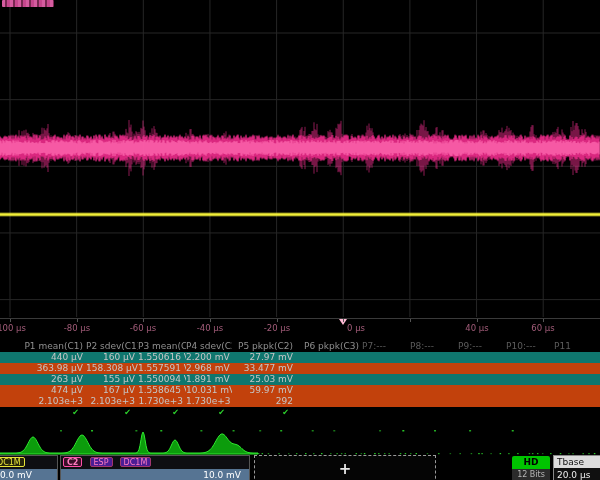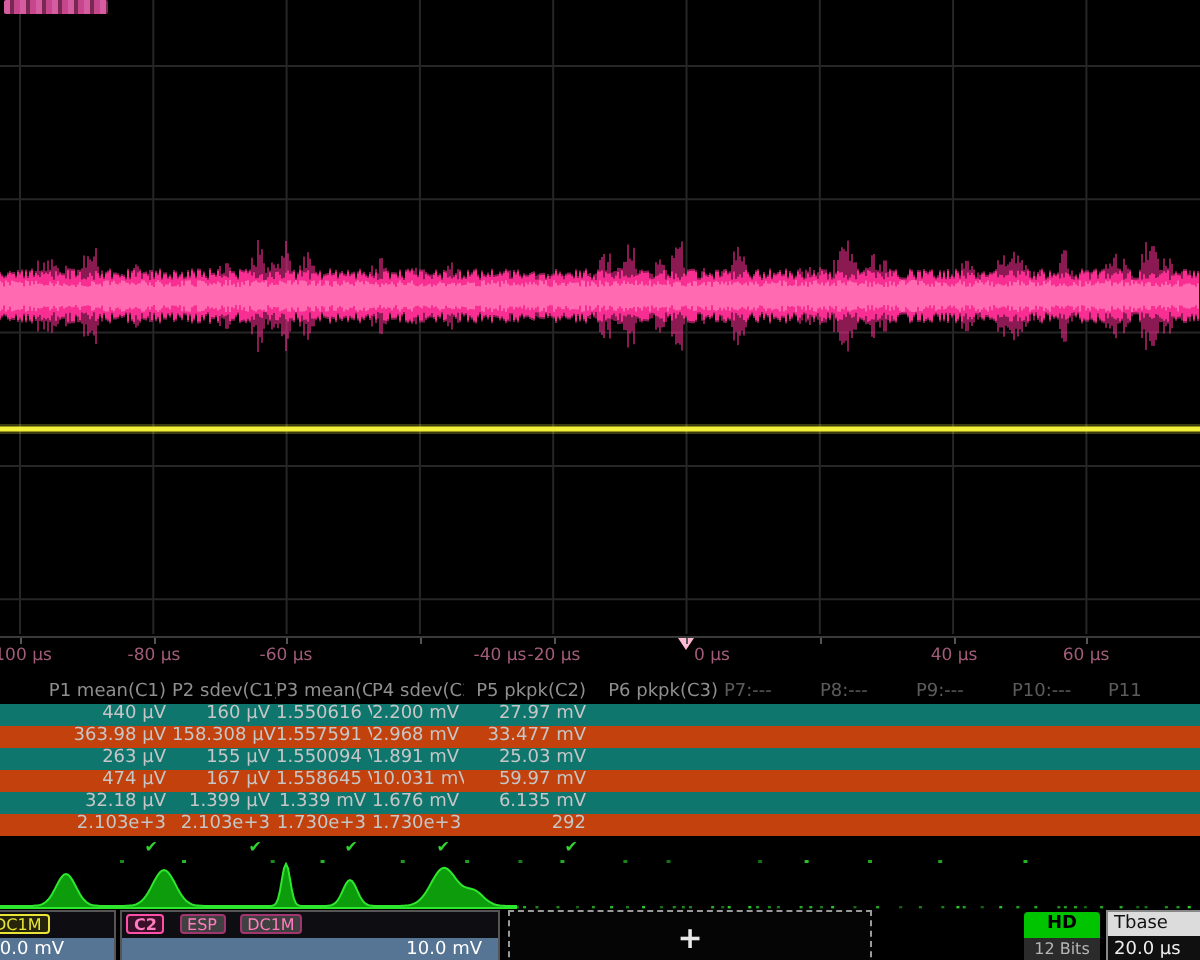--- a/index.html
+++ b/index.html
@@ -30,21 +30,21 @@
   .mt-check{color:#2ed52e;font-size:8px;padding-right:7px;}
   
   .desc{position:absolute;top:455px;height:34px;box-sizing:border-box;background:#0e0e12;border:1px solid #555;}
   #c1-box{left:-32px;width:90px;}
   #c2-box{left:60px;width:190px;}
   .desc-top{position:relative;height:13px;}
   .pill{display:inline-block;box-sizing:border-box;margin:1px 0 0 2px;padding:0 3px;height:10px;line-height:9px;
         font-size:8px;border-radius:2px;vertical-align:top;}
   .pill.c1{border:1px solid #e8e438;color:#e8e438;background:#26240a;}
   .pill.c2name{border:1px solid #ff4fa8;color:#ff7cc0;background:#3a0f28;font-weight:bold;}
-  .pill.c2b{border:1px solid #a03570;color:#ff7cc0;background:#404040;}
+  .pill.c2b{border:1px solid #a03570;color:#ff7cc0;background:#4c1d95;}
   .desc-val{height:12px;line-height:12px;background:#567493;color:#fff;font-size:9px;text-align:right;}
   #c1-box .desc-val{padding-right:25px;}
   #c2-box .desc-val{padding-right:8px;}
   #add-box{position:absolute;left:254px;top:455px;width:182px;height:34px;box-sizing:border-box;
            border:1px dashed #9a9a9a;background:#050505;color:#e8e8e8;font-size:15px;font-weight:bold;
            text-align:center;line-height:26px;}
   #hd-badge{position:absolute;left:512px;top:456px;width:38px;height:16px;background:#00c400;border-radius:2px;
             color:#000;font-weight:bold;font-size:9px;text-align:center;line-height:12px;}
   #hd-bits{position:absolute;left:512px;top:469px;width:38px;height:11px;background:#2b2b2b;color:#b5b5b5;
            font-size:8px;text-align:center;line-height:11px;}
@@ -90,21 +90,21 @@
 
   <div id="time-axis">
     <div id="trig-marker" style="left: 343px;"></div>
   <div class="ax-tick" style="left: 10px;"></div>
       <div class="ax-label" style="left: 10px;">-100 µs</div>
       <div class="ax-tick" style="left: 77px;"></div>
       <div class="ax-label" style="left: 77px;">-80 µs</div>
       <div class="ax-tick" style="left: 143px;"></div>
       <div class="ax-label" style="left: 143px;">-60 µs</div>
       <div class="ax-tick" style="left: 210px;"></div>
-      <div class="ax-label" style="left: 210px; margin-left: 40px;">-40 µs</div>
+      <div class="ax-label" style="left: 210px;">-40 µs</div>
       <div class="ax-tick" style="left: 277px;"></div>
       <div class="ax-label" style="left: 277px;">-20 µs</div>
       <div class="ax-tick" style="left: 343px;"></div>
       <div class="ax-label" style="left: 356px;">0 µs</div>
       <div class="ax-tick" style="left: 410px;"></div>
       <div class="ax-label" style="left: 394px; margin-top: 48px;">20 µs</div>
       <div class="ax-tick" style="left: 477px;"></div>
       <div class="ax-label" style="left: 477px;">40 µs</div>
       <div class="ax-tick" style="left: 543px;"></div>
       <div class="ax-label" style="left: 543px;">60 µs</div>
@@ -162,33 +162,20 @@
         <div class="mt-cell"></div>
         <div class="mt-cell"></div>
         <div class="mt-cell"></div>
       </div>
       <div class="mt-row stripe-b">
         <div class="mt-cell">474 µV</div>
         <div class="mt-cell">167 µV</div>
         <div class="mt-cell">1.558645 V</div>
         <div class="mt-cell">10.031 mV</div>
         <div class="mt-cell">59.97 mV</div>
-        <div class="mt-cell"></div>
-        <div class="mt-cell"></div>
-        <div class="mt-cell"></div>
-        <div class="mt-cell"></div>
-        <div class="mt-cell"></div>
-        <div class="mt-cell"></div>
-      </div>
-      <div class="mt-row stripe-a">
-        <div class="mt-cell">32.18 µV</div>
-        <div class="mt-cell">1.399 µV</div>
-        <div class="mt-cell">1.339 mV</div>
-        <div class="mt-cell">1.676 mV</div>
-        <div class="mt-cell">6.135 mV</div>
         <div class="mt-cell"></div>
         <div class="mt-cell"></div>
         <div class="mt-cell"></div>
         <div class="mt-cell"></div>
         <div class="mt-cell"></div>
         <div class="mt-cell"></div>
       </div>
       <div class="mt-row stripe-b">
         <div class="mt-cell">2.103e+3</div>
         <div class="mt-cell">2.103e+3</div>

